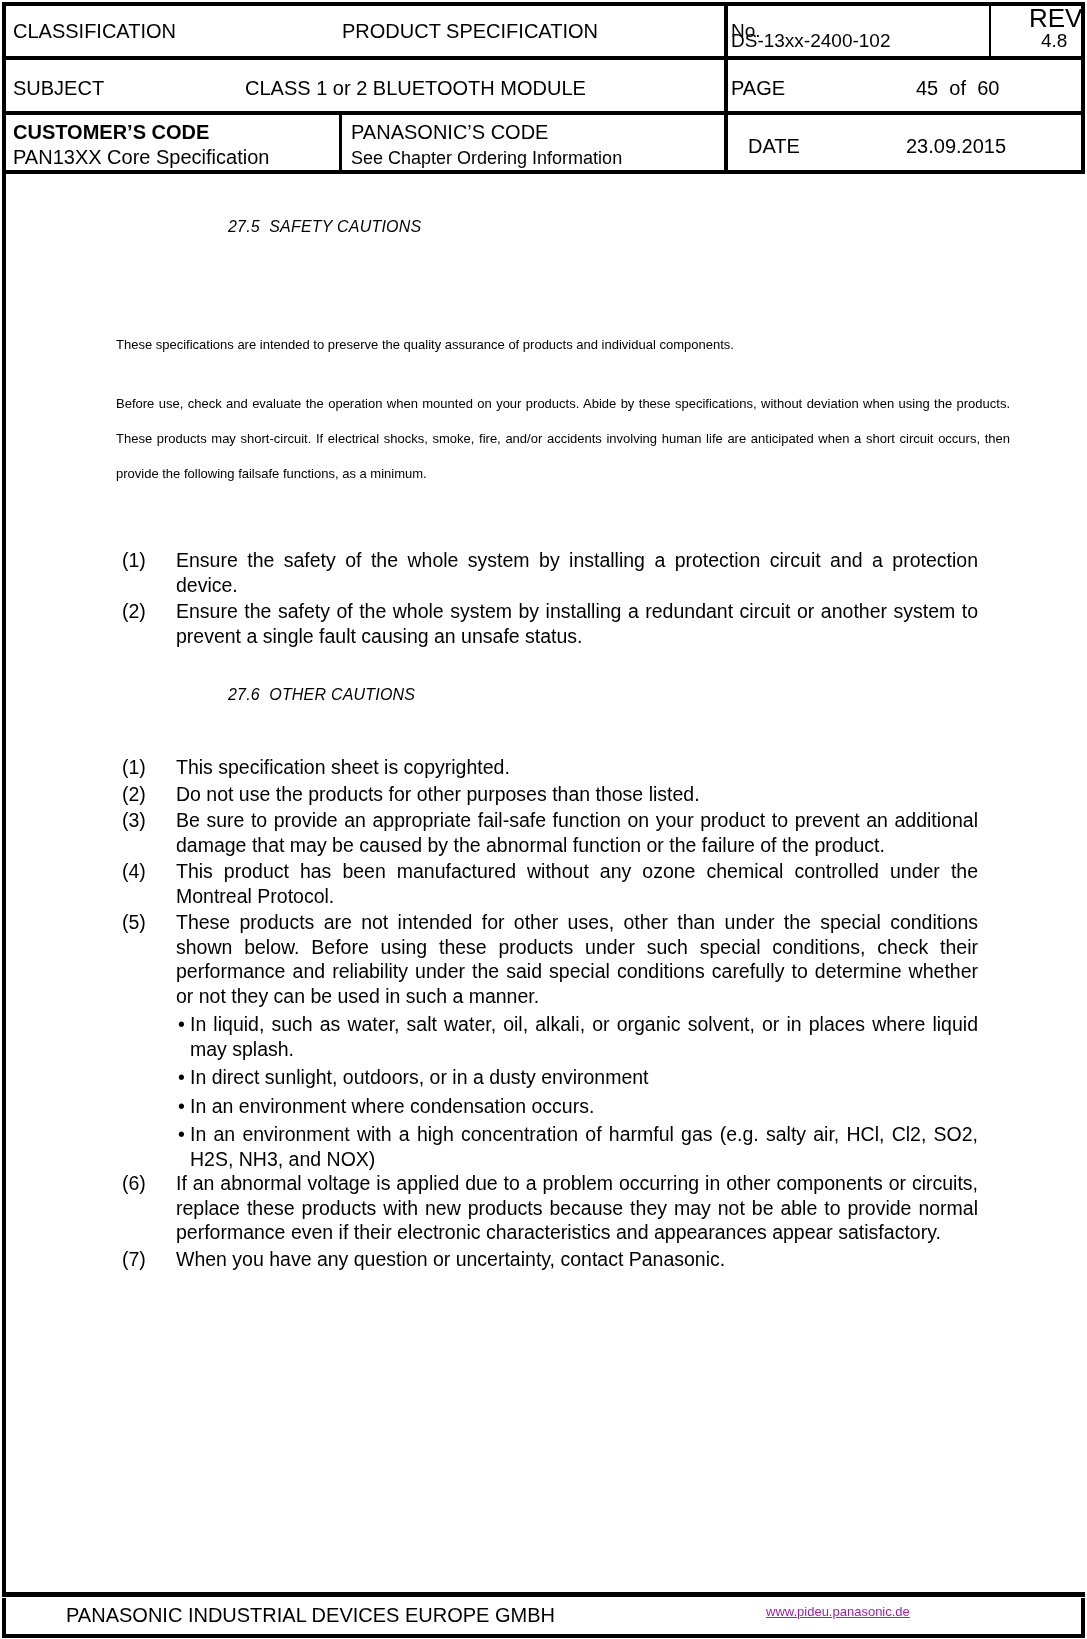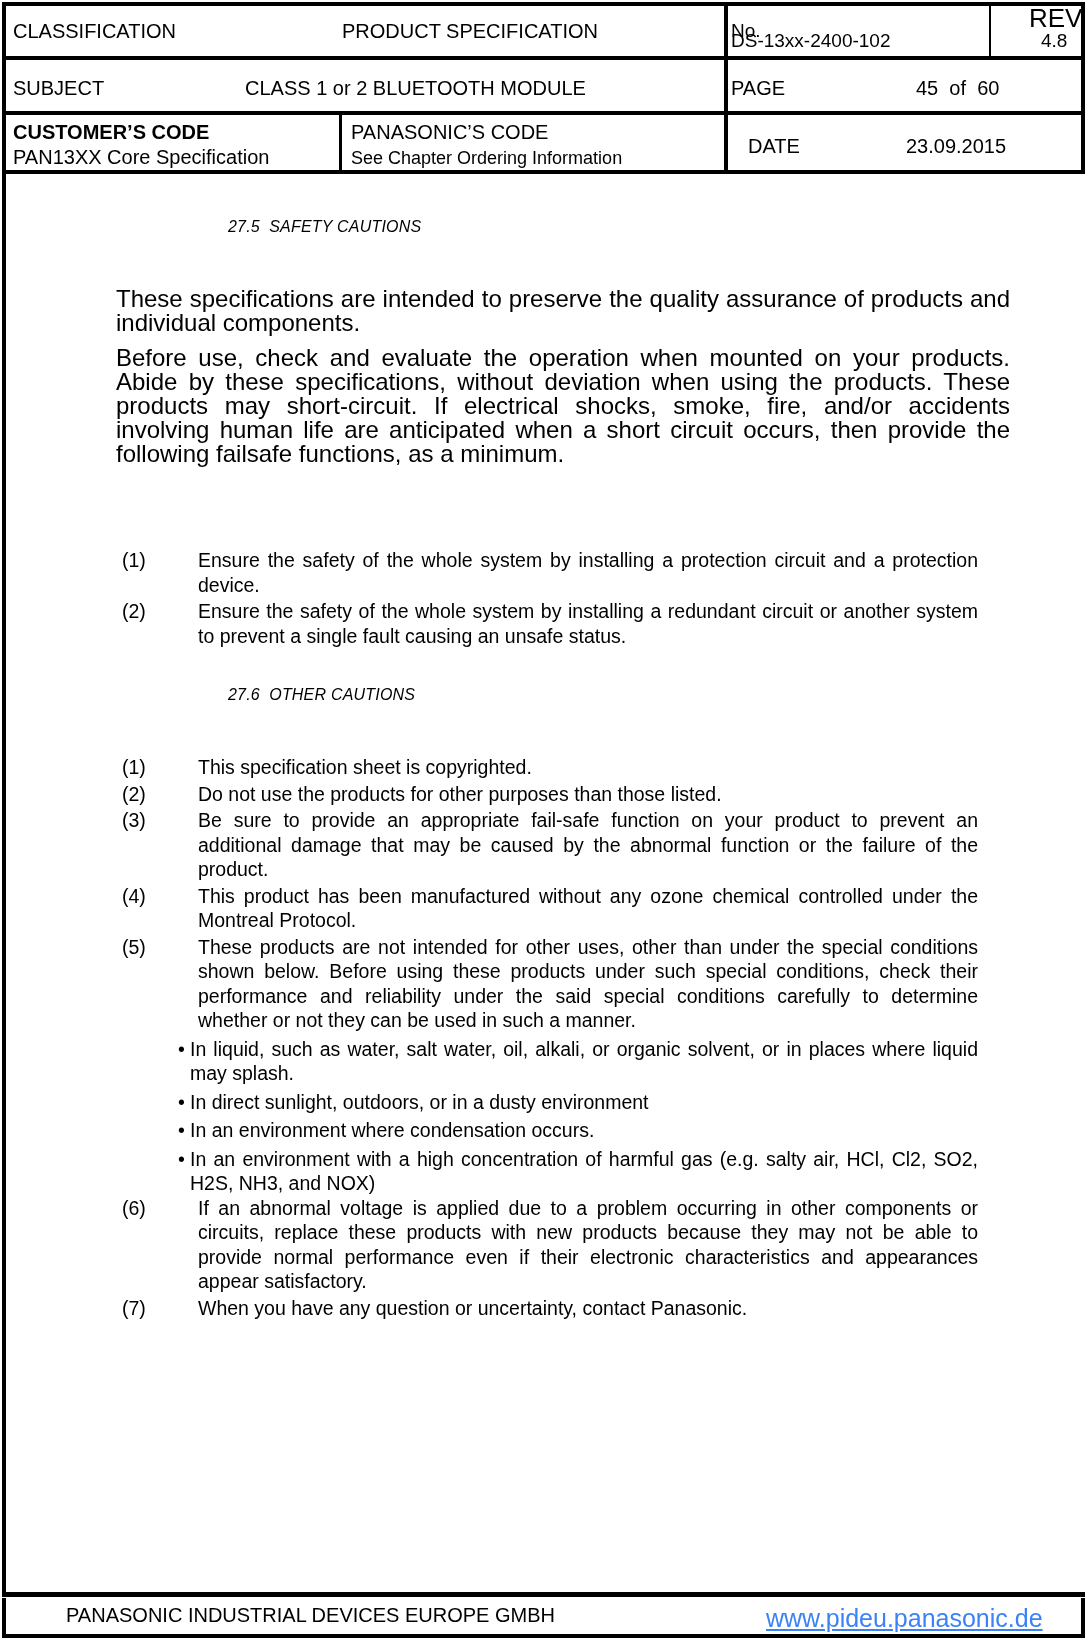--- a/index.html
+++ b/index.html
@@ -4,34 +4,34 @@
 <style>
   html, body { margin:0; padding:0; background:#fff; }
   body { width:1087px; height:1639px; position:relative; overflow:hidden;
          font-family:"Liberation Sans", sans-serif; color:#000; }
   .left-rule { position:absolute; left:2px; top:170px; width:4px; height:1424px; background:#000; }
   .hdr { position:absolute; left:2px; top:2px; width:1083px; height:172px; border:4px solid #000; box-sizing:border-box; }
   .hline { position:absolute; background:#000; }
   .vline { position:absolute; background:#000; }
   .cell { position:absolute; font-size:20px; line-height:24px; white-space:nowrap; }
   .small { font-size:18px; }
-  .body-text { position:absolute; left:116px; width:894px; font-size:24px; line-height:24px; text-align:justify; }
+  .body-text { position:absolute; left:116px; width:894px; font-size:13px; line-height:35px; text-align:justify;margin-top:40px; }
   .heading { position:absolute; font-size:16px; letter-spacing:0.2px;font-style:italic; }
   .list { position:absolute; left:122px; width:856px; font-size:19.5px; line-height:24.5px; }
   .li { display:flex; margin-bottom:2px; }
   .num { width:54px; flex:0 0 54px; }
-  .txt { flex:1; text-align:justify;margin-left:22px; }
+  .txt { flex:1; text-align:justify; }
   .sub { padding-left:54px; }
   .bullet { display:flex; margin:4px 0 0 0; }
   .bdot { width:12px; flex:0 0 12px; padding-left:2px; }
   .btxt { flex:1; text-align:justify; width:790px; }
   .footer-rule { position:absolute; left:2px; width:1083px; height:5px; background:#000; }
   .footer { position:absolute; left:2px; top:1598px; width:1083px; height:39px; border-left:4px solid #000; border-right:4px solid #000; box-sizing:border-box; }
   .footer-company { position:absolute; left:66px; top:1604px; font-size:20px; }
-  .footer-link { position:absolute; left:766px; top:1604px; font-size:25px; color:#3b82f6; text-decoration:underline; }
+  .footer-link { position:absolute; left:766px; top:1604px; font-size:13px; color:#a21caf; text-decoration:underline; }
 </style>
 </head>
 <body>
 
 <div class="hdr"></div>
 <div class="hline" style="left:2px;top:56px;width:1083px;height:4px;"></div>
 <div class="hline" style="left:2px;top:111px;width:1083px;height:4px;"></div>
 <div class="vline" style="left:724px;top:2px;width:4px;height:172px;"></div>
 <div class="vline" style="left:989px;top:4px;width:2px;height:54px;"></div>
 <div class="vline" style="left:339px;top:113px;width:3px;height:60px;"></div>

